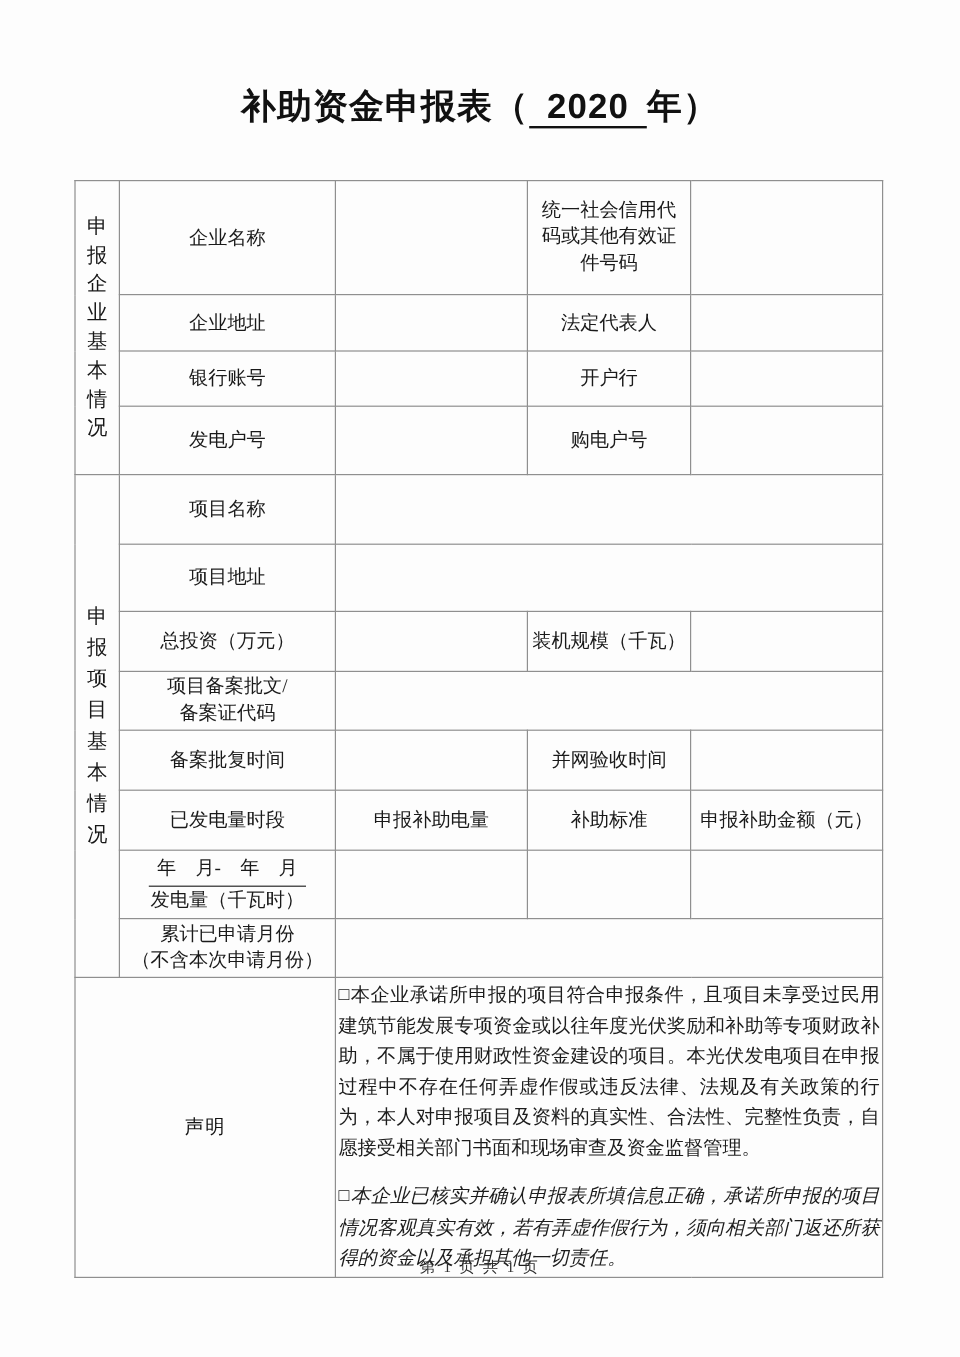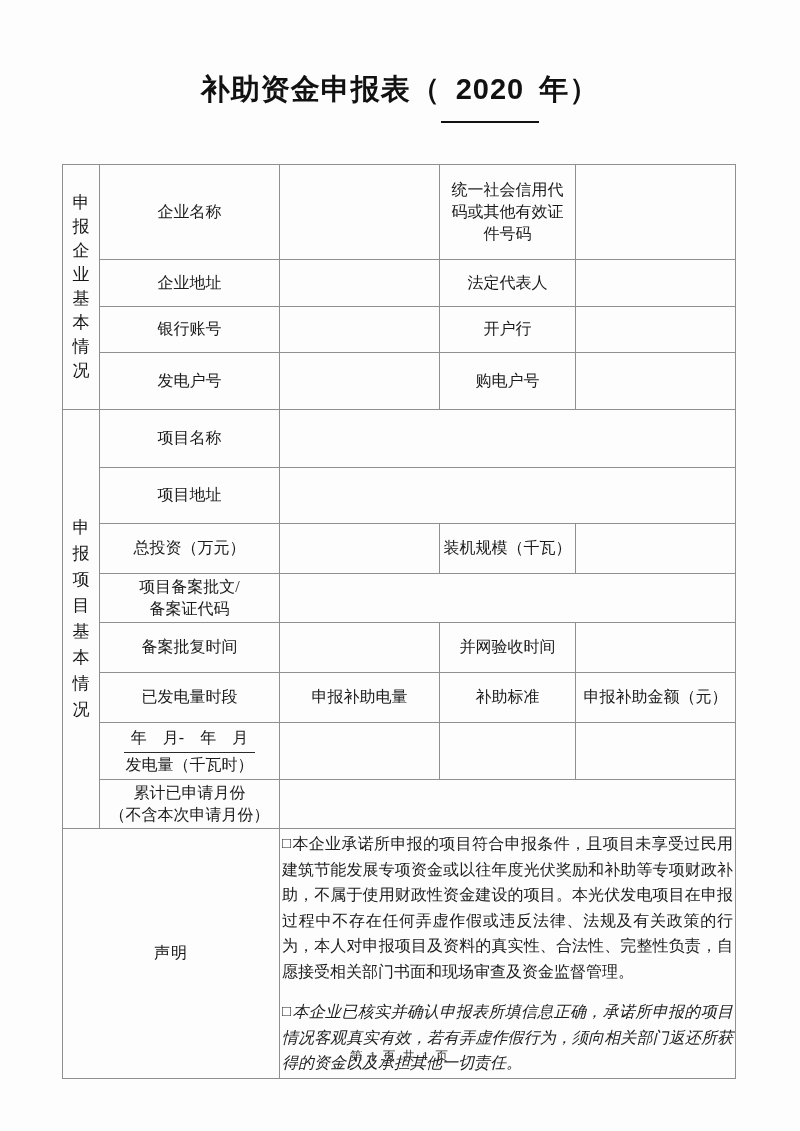--- a/index.html
+++ b/index.html
@@ -23,26 +23,26 @@
     font-family: "Liberation Sans", "DejaVu Sans", sans-serif;
     font-weight: 700;
     font-size: 29px;
     letter-spacing: 1px;
     color: #111;
     line-height: 42px;
   }
   .year-underline {
     display: inline-block;
     border-bottom: 2px solid #111;
-    padding: 0 15px 17px 15px;
+    padding: 0 15px 1px 15px;
     line-height: 30px;
   }
   
   table.form {
-    position: absolute; left: 62px; top: 164px;
+    position: absolute; left: 62px; top: 150px;
     border-collapse: collapse;
     table-layout: fixed;
     width: 673px;
   }
   table.form td {
     border: 1px solid var(--border);
     padding: 2px;
     vertical-align: middle;
     font-size: 16px;
     overflow: hidden;

